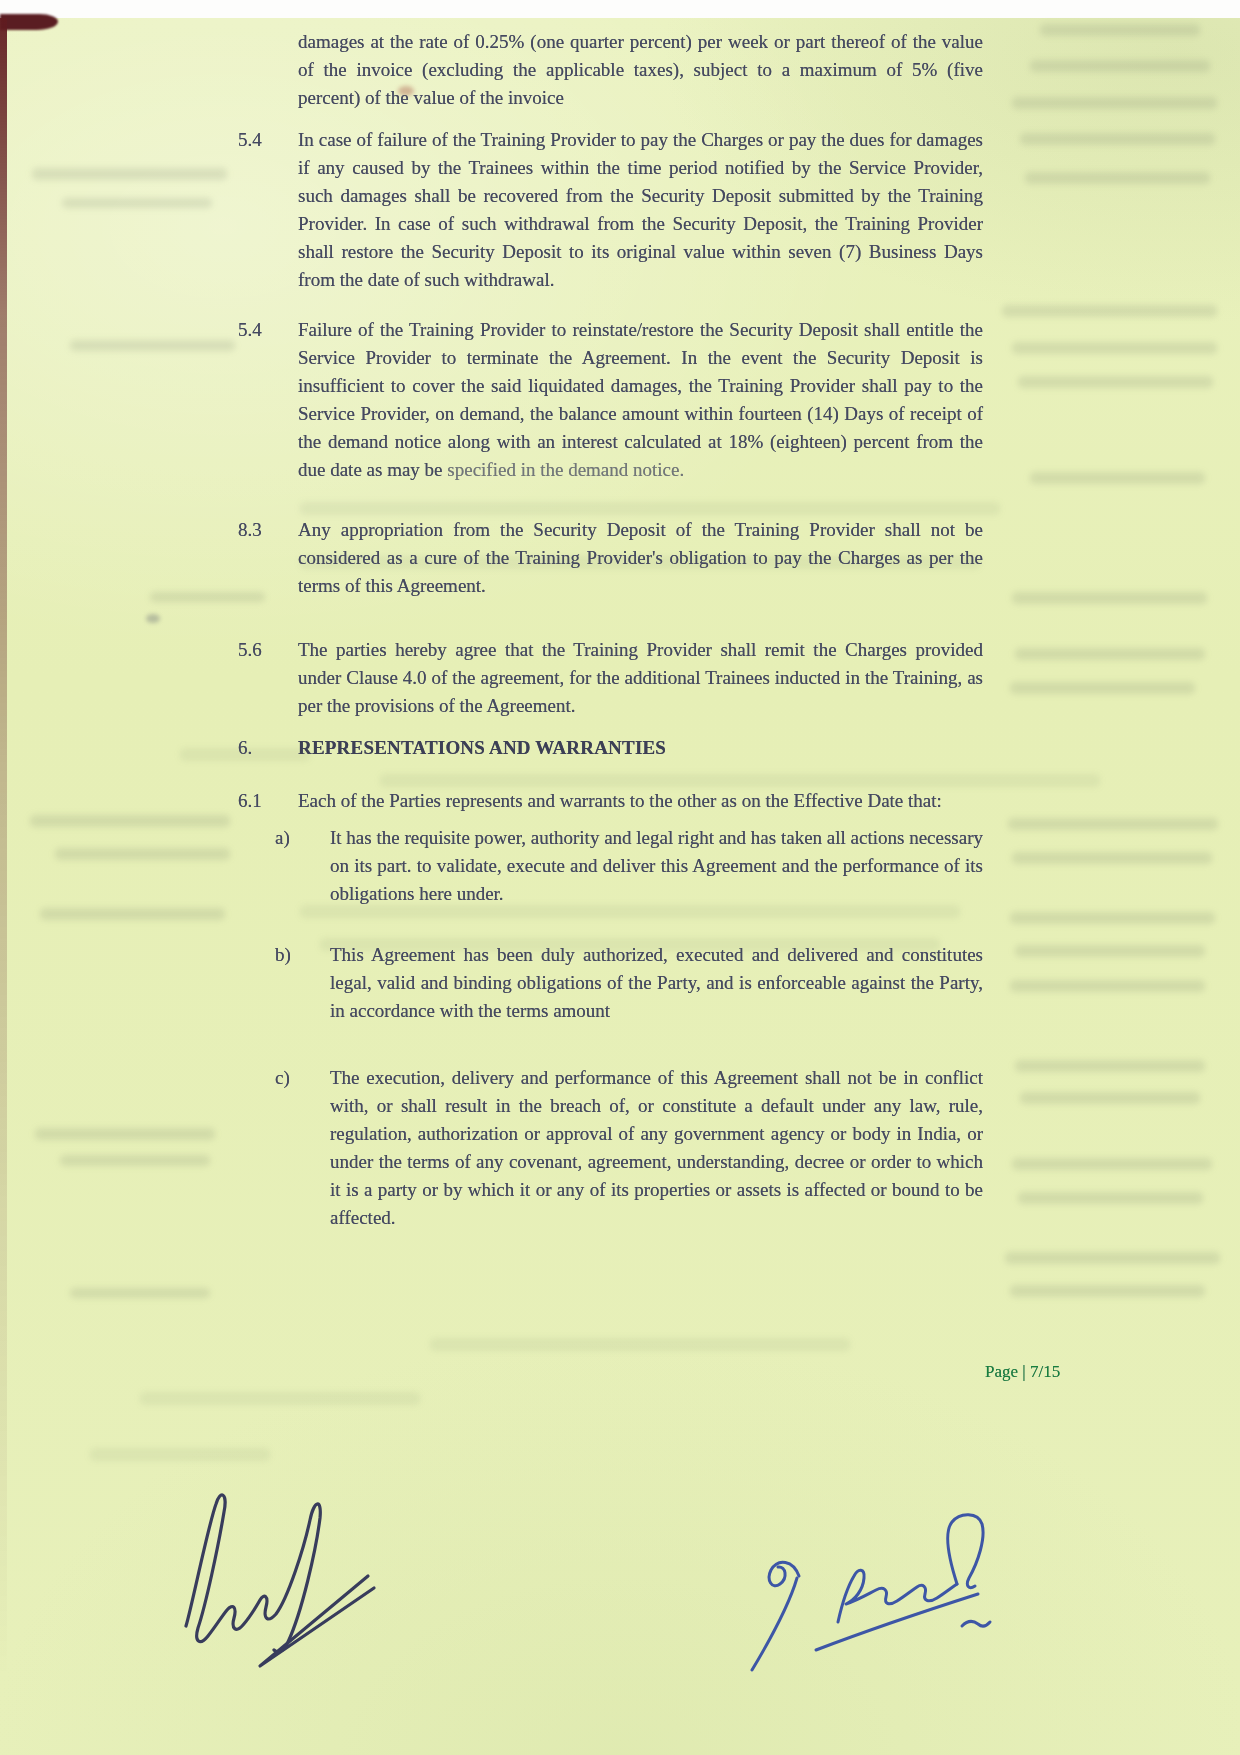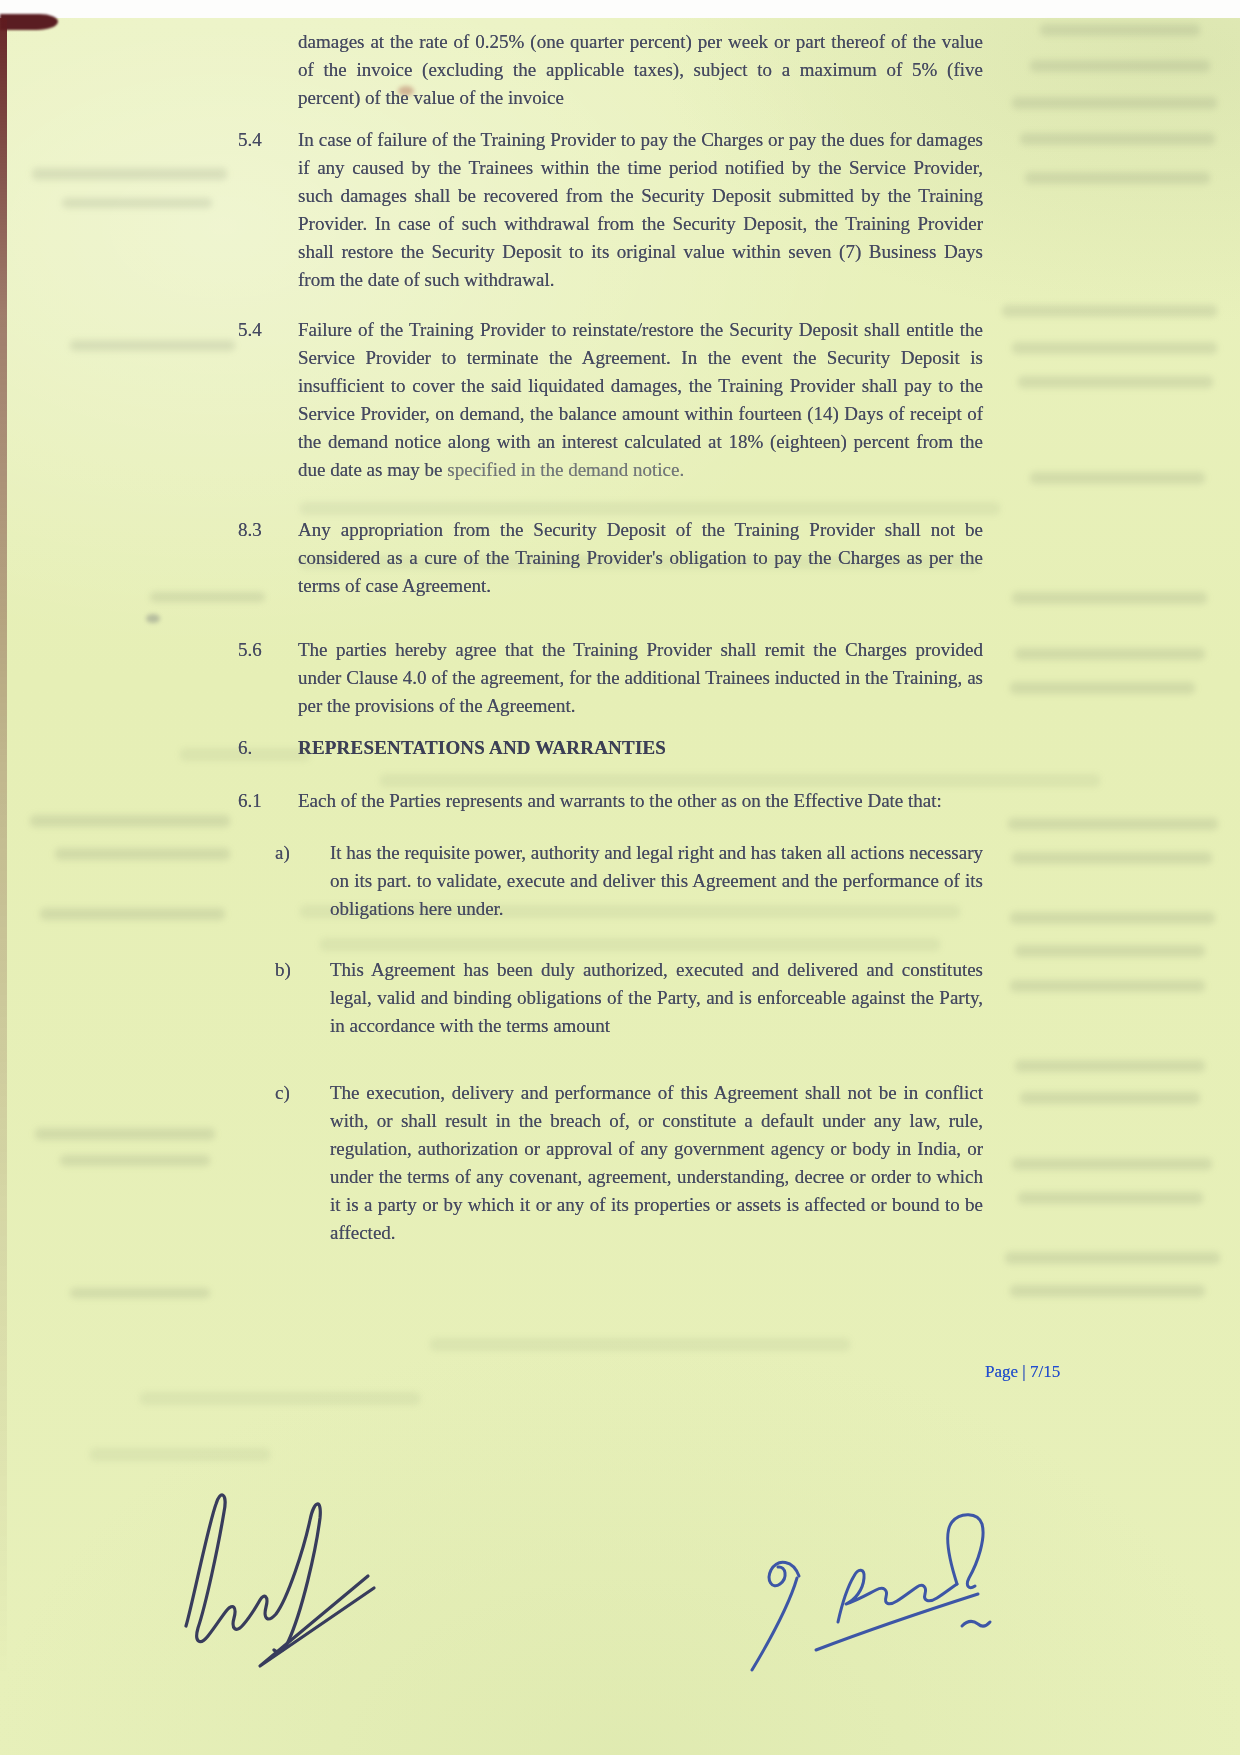--- a/index.html
+++ b/index.html
@@ -39,31 +39,31 @@
   }
   .intro{margin:0 0 14px 60px;text-align:justify;}
   .clause{display:flex;}
   .clause .num{flex:none;width:60px;}
   .clause .body{flex:1;text-align:justify;}
   .mb1{margin-bottom:22px;}
   .mb2{margin-bottom:32px;}
   .mb3{margin-bottom:36px;}
   .mb4{margin-bottom:14px;}
   .mb5{margin-bottom:25px;}
-  .mb6{margin-bottom:24px;font-family:Liberation Serif, serif;}
+  .mb6{margin-bottom:9px;font-family:Liberation Serif, serif;}
   .mb7{margin-bottom:33px;}
   .mb8{margin-bottom:39px;}
   .heading .body{font-weight:bold;color:#3c3f55;letter-spacing:0.2px;text-align:left;}
   .sub{display:flex;margin-left:37px;}
   .sub .lbl{flex:none;width:28px;}
   .sub .body{flex:1;text-align:justify;margin-left:27px;}
   .faded{opacity:0.72;filter:blur(0.4px);}
   .footer{
     position:absolute;left:985px;top:1362px;width:130px;
-    font-size:17px;color:#1d4ed8;text-shadow:0 0 0.4px rgba(70,74,100,0.6);
+    font-size:17px;color:#15803d;text-shadow:0 0 0.4px rgba(70,74,100,0.6);
   }
   .sig{position:absolute;}
   .sig svg{display:block;overflow:visible;}
 </style>
 </head>
 <body>
 
 <div class="scan">
 
   <div class="paper"></div>
@@ -125,21 +125,21 @@
       <span class="body">In case of failure of the Training Provider to pay the Charges or pay the dues for damages if any caused by the Trainees within the time period notified by the Service Provider, such damages shall be recovered from the Security Deposit submitted by the Training Provider. In case of such withdrawal from the Security Deposit, the Training Provider shall restore the Security Deposit to its original value within seven (7) Business Days from the date of such withdrawal.</span>
     </div>
 
     <div class="clause mb2">
       <span class="num">5.4</span>
       <span class="body"><span>Failure of the Training Provider to reinstate/restore the Security Deposit shall entitle the Service Provider to terminate the Agreement. In the event the Security Deposit is insufficient to cover the said liquidated damages, the Training Provider shall pay to the Service Provider, on demand, the balance amount within fourteen (14) Days of receipt of the demand notice along with an interest calculated at 18% (eighteen) percent from the due date as may be </span><span class="faded">specified in the demand notice.</span></span>
     </div>
 
     <div class="clause mb3">
       <span class="num">8.3</span>
-      <span class="body">Any appropriation from the Security Deposit of the Training Provider shall not be considered as a cure of the Training Provider's obligation to pay the Charges as per the terms of case Agreement.</span>
+      <span class="body">Any appropriation from the Security Deposit of the Training Provider shall not be considered as a cure of the Training Provider's obligation to pay the Charges as per the terms of this Agreement.</span>
     </div>
 
     <div class="clause mb4">
       <span class="num">5.6</span>
       <span class="body">The parties hereby agree that the Training Provider shall remit the Charges provided under Clause 4.0 of the agreement, for the additional Trainees inducted in the Training, as per the provisions of the Agreement.</span>
     </div>
 
     <div class="clause heading mb5">
       <span class="num">6.</span>
       <span class="body">REPRESENTATIONS AND WARRANTIES</span>

